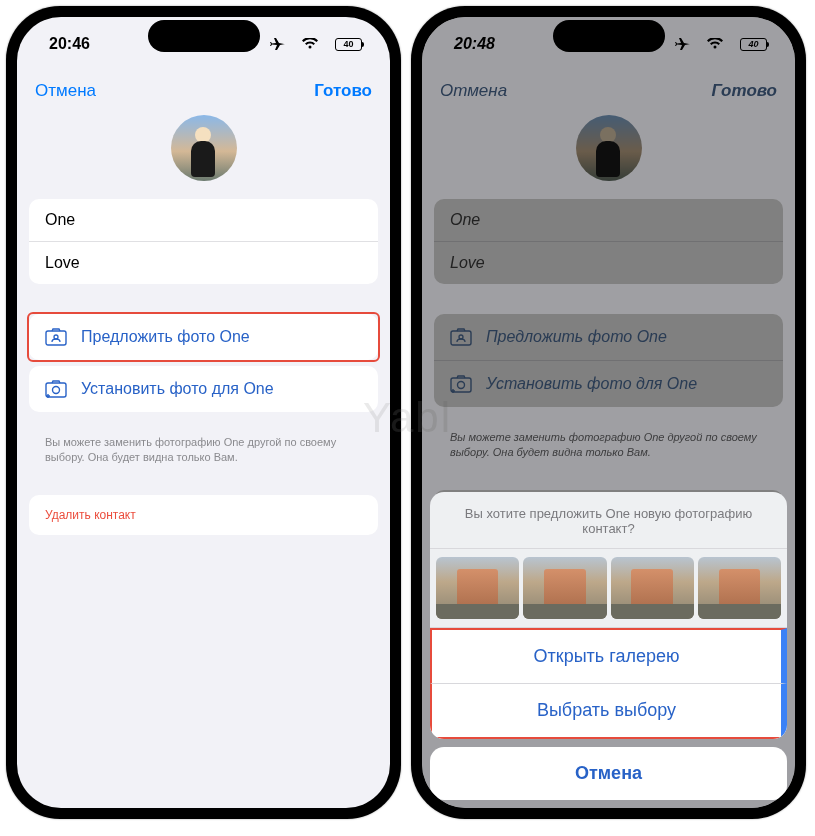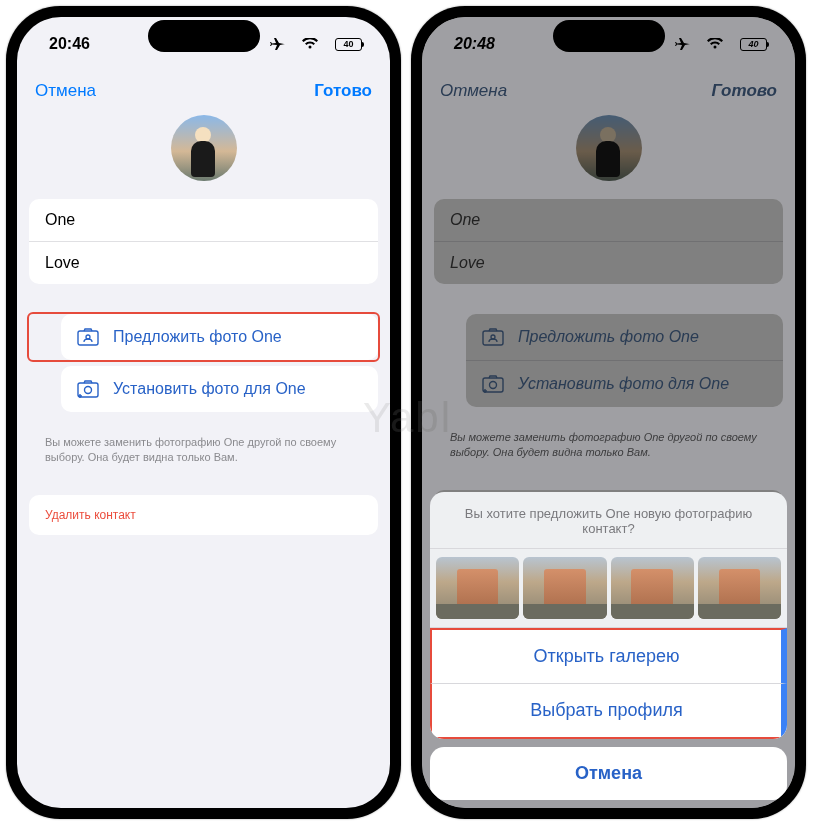--- a/index.html
+++ b/index.html
@@ -50,21 +50,21 @@
     width: 16px; height: 16px; border-radius: 50%; background: #f5e0c0;
   }
   .avatar::after {
     content: ''; position: absolute; top: 26px; left: 20px;
     width: 24px; height: 36px; background: #1a1a1a; border-radius: 10px 10px 4px 4px;
   }
   .content { padding: 0 12px; }
   .group { background: #fff; border-radius: 10px; overflow: hidden; margin-bottom: 30px; }
   .field { padding: 12px 16px; font-size: 16px; color: #000; border-bottom: 0.5px solid #e0e0e3; }
   .field:last-child { border-bottom: none; }
-  .action-group { background: #fff; border-radius: 10px; overflow: hidden; margin-left: 32px; }
+  .action-group { background: #fff; border-radius: 10px; overflow: hidden; }
   .action-row {
     padding: 13px 16px; font-size: 16px; color: #2862c7;
     display: flex; align-items: center; gap: 14px; border-bottom: 0.5px solid #e0e0e3;
   }
   .action-row:last-child { border-bottom: none; }
   .action-icon { width: 22px; height: 20px; display: flex; align-items: center; justify-content: center; flex-shrink: 0; }
   .hint { font-size: 11px; color: #8a8a8e; padding: 8px 16px 0; line-height: 1.35; margin-top: 15px; }
   .delete-group { background: #fff; border-radius: 10px; margin-top: 30px; }
   .delete-row { padding: 13px 16px; font-size: 12px; color: #eb4d3d; }
   .highlight-red { border: 2px solid #e64b3c; border-radius: 6px; margin: -2px; }
@@ -260,20 +260,20 @@
       <div class="sheet">
         <div class="sheet-card">
           <div class="sheet-title">Вы хотите предложить One новую фотографию контакт?</div>
           <div class="thumb-row">
             <div class="thumb"></div>
             <div class="thumb"></div>
             <div class="thumb"></div>
             <div class="thumb"></div>
           </div>
           <div class="sheet-btn sheet-btn-highlight top">Открыть галерею</div>
-          <div class="sheet-btn sheet-btn-highlight bot">Выбрать профиля</div>
+          <div class="sheet-btn sheet-btn-highlight bot">Выбрать выбору</div>
         </div>
         <div class="sheet-cancel">Отмена</div>
       </div>
     </div>
   </div>
 
 </div>
 
 </body></html>

